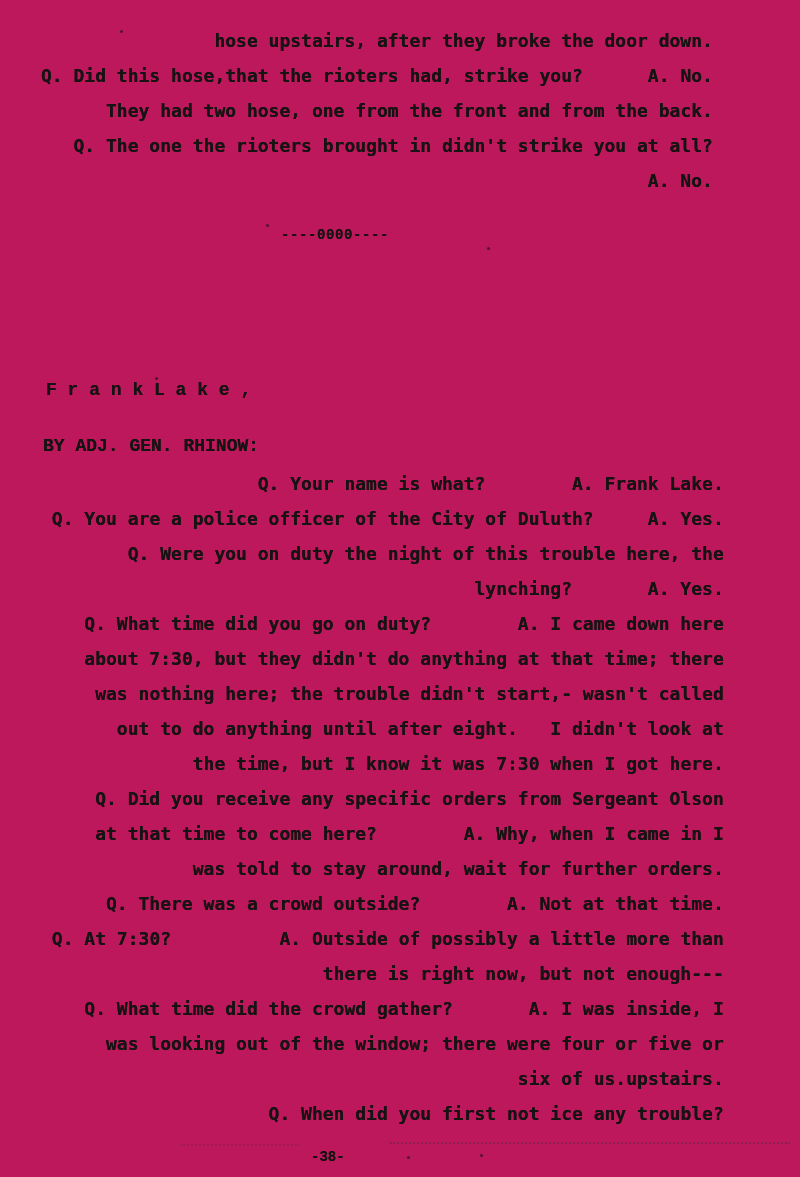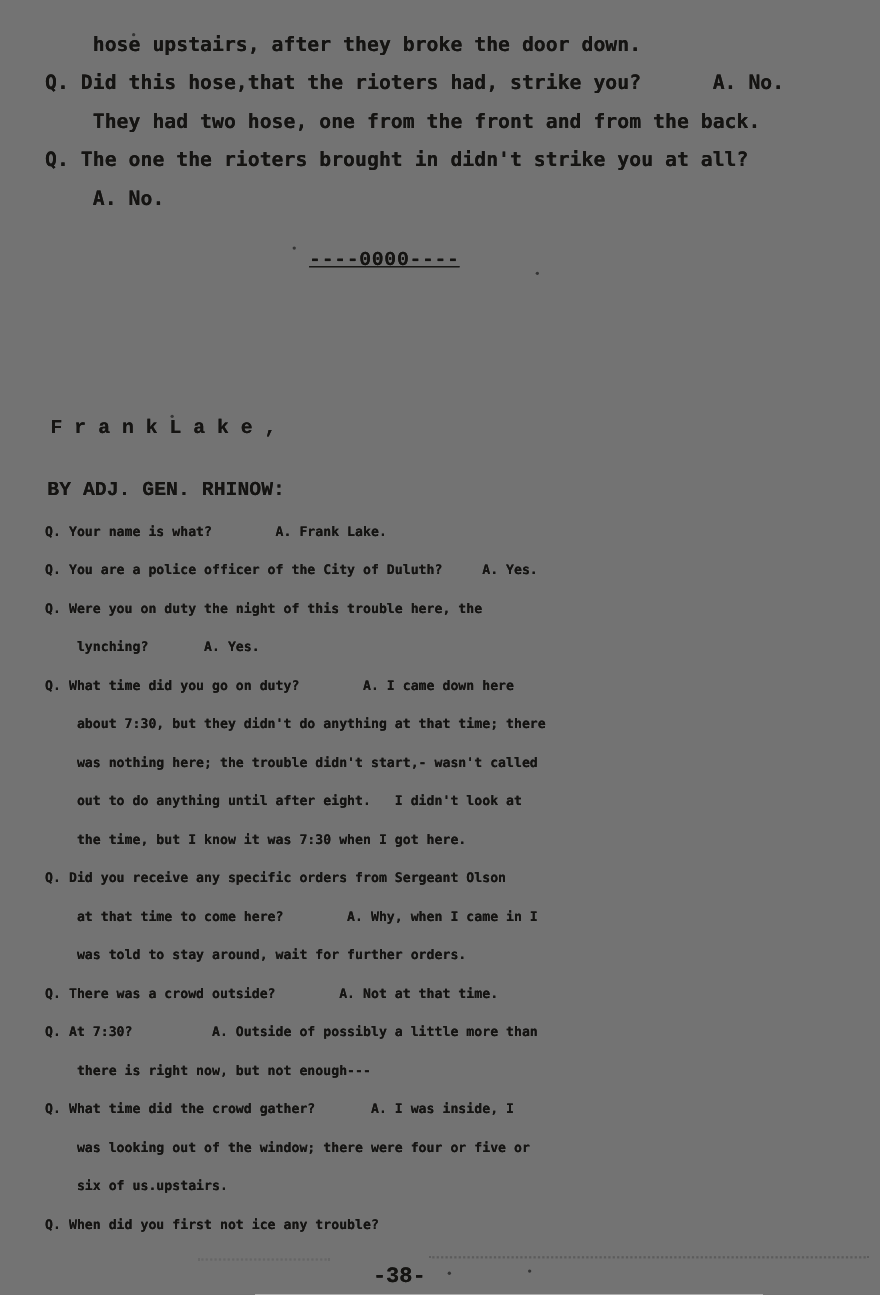--- a/index.html
+++ b/index.html
@@ -1,43 +1,43 @@
 <!DOCTYPE html>
 <html><head>
 <meta charset="utf-8">
 <style>
   html, body { margin: 0; padding: 0; background: #ffffff; }
   .page {
     position: relative;
     width: 800px;
     height: 1177px;
-    background: #737373;
+    background: #be185d;
     overflow: hidden;
     font-family: "Liberation Mono", "DejaVu Sans Mono", monospace;
     font-weight: 700;
     color: #151412;
+    text-align: right;
   }
   .typed {
     text-shadow: 0 0 0.6px rgba(10,10,10,0.85);
     letter-spacing: 0px;
   }
   pre.typed { margin: 0; white-space: pre; }
 
   .top-block {
     position: absolute;
     left: 41px; top: 23px;
     font-size: 18px;
     line-height: 35px;
   }
   .separator {
     position: absolute;
     left: 281px; top: 227px;
-    font-size: 18px;
+    font-size: 14px;
     letter-spacing: 0.6px;
-    text-decoration: underline;
   }
   .witness-name {
     position: absolute;
     left: 46px; top: 334px;
     font-size: 18px;
     margin-top: 46px;
   }
   .called-block {
     position: absolute;
     left: 280px; top: 381px;
@@ -47,28 +47,27 @@
   .examiner-heading {
     position: absolute;
     left: 43px; top: 436px;
     font-size: 18px;
     text-decoration-thickness: 2px;
     text-underline-offset: 4px;
   }
   .qa-block {
     position: absolute;
     left: 41px; top: 466px;
-    font-size: 12px;
+    font-size: 18px;
     line-height: 35px;
   }
   .page-number {
     position: absolute;
     left: 311px; top: 1149px;
-    font-size: 20px;
-    margin-left: 28px;
+    font-size: 14px;
   }
   .noise-line {
     position: absolute;
     left: 390px; top: 1142px;
     width: 400px; height: 0;
     border-top: 2px dotted rgba(45,45,45,0.32);
   }
   .noise-line-2 {
     position: absolute;
     left: 180px; top: 1144px;

